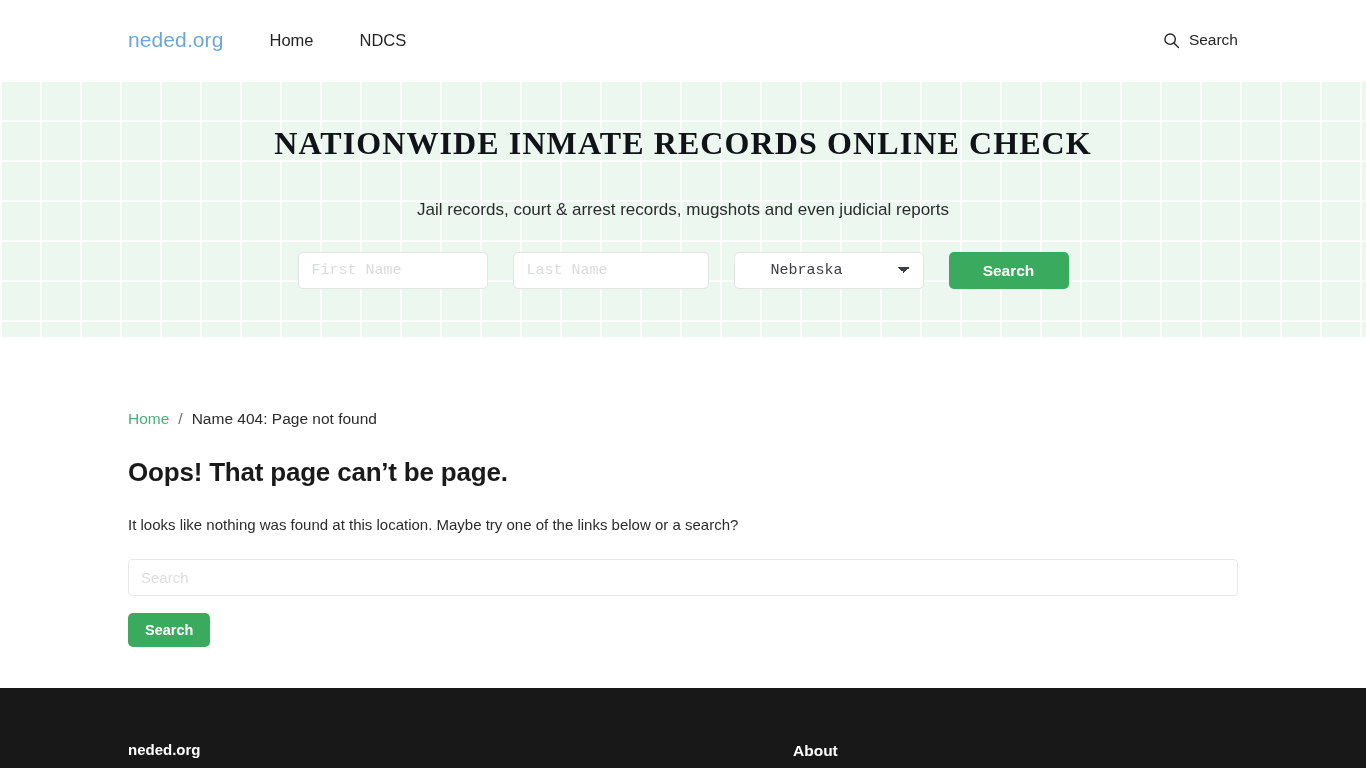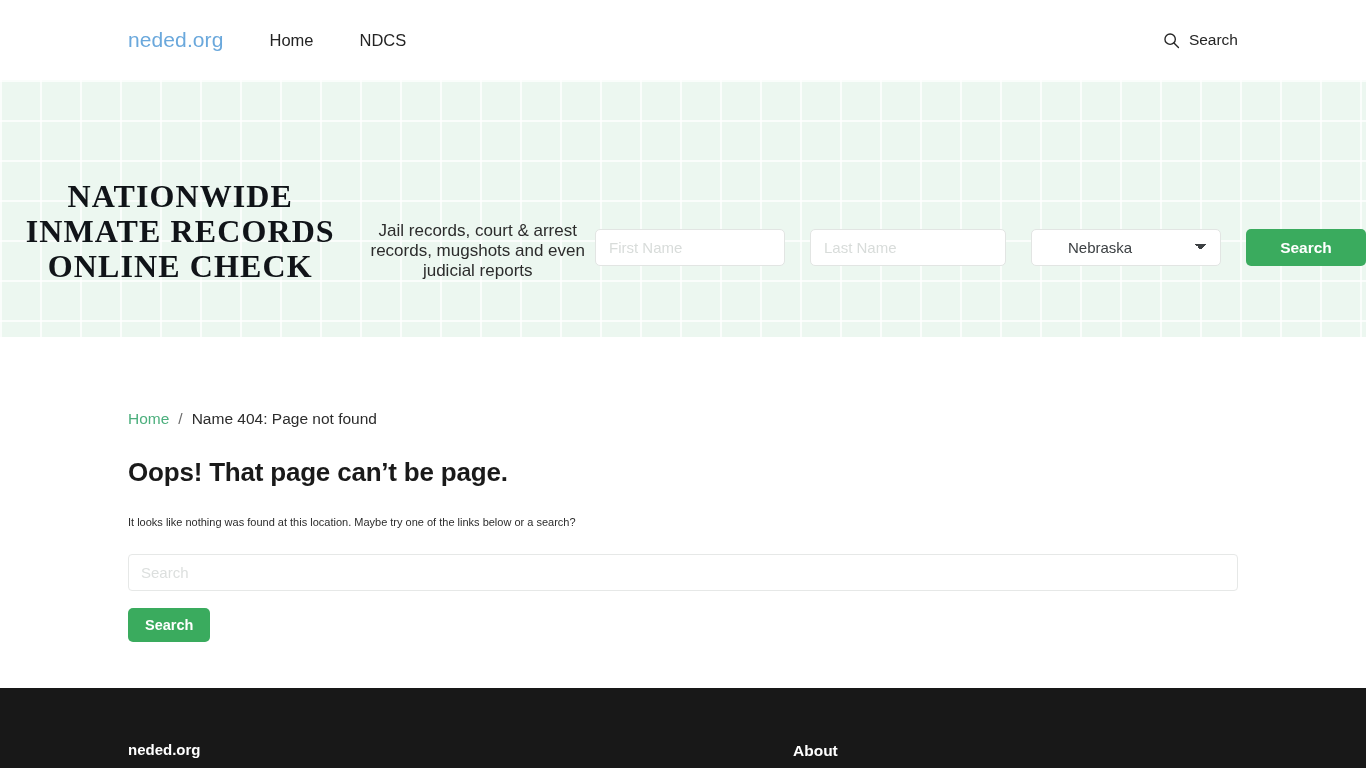--- a/index.html
+++ b/index.html
@@ -70,20 +70,21 @@
   
   .hero {
     height: 257px;
     background-color: #ecf7f0;
     background-image:
       linear-gradient(to right, rgba(255,255,255,0.72) 2px, transparent 2px),
       linear-gradient(to bottom, rgba(255,255,255,0.72) 2px, transparent 2px);
     background-size: 40px 40px;
     background-position: 0 0;
     display: flex;
+    flex-direction: column;
     align-items: center;
     padding-top: 46px;
   }
   .hero-title {
     font-family: "Liberation Serif", serif;
     font-weight: 700;
     font-size: 32px;
     letter-spacing: 1.1px;
     color: #101418;
     margin: 0;
@@ -100,21 +101,21 @@
     margin-top: 32px;
     display: flex;
     align-items: center;
     gap: 25px;
   }
   .field {
     height: 37px;
     border: 1px solid #e2e5e3;
     border-radius: 5px;
     background: #ffffff;
-    font-family: Liberation Sans, sans-serif;
+    font-family: Liberation Mono, monospace;
     font-size: 15px;
     color: #3c4043;
     padding: 0 13px;
     outline: none;
   }
   .field::placeholder { color: #d8dcda; }
   .field-first { width: 190px; }
   .field-last  { width: 196px; }
   .field-state {
     width: 190px;
@@ -167,21 +168,21 @@
   .breadcrumb .sep { color: #6c6c6c; }
   .page-title {
     margin: 29px 0 0 0;
     font-size: 26px;
     font-weight: 700;
     color: #1a1a1a;
     letter-spacing: -0.2px;
   }
   .page-text {
     margin: 28px 0 0 0;
-    font-size: 11px;
+    font-size: 15px;
     color: #2c2c2c;
   }
   .search-input {
     display: block;
     margin-top: 26px;
     width: 1110px;
     height: 37px;
     border: 1px solid #e6e8e7;
     border-radius: 4px;
     background: #ffffff;

